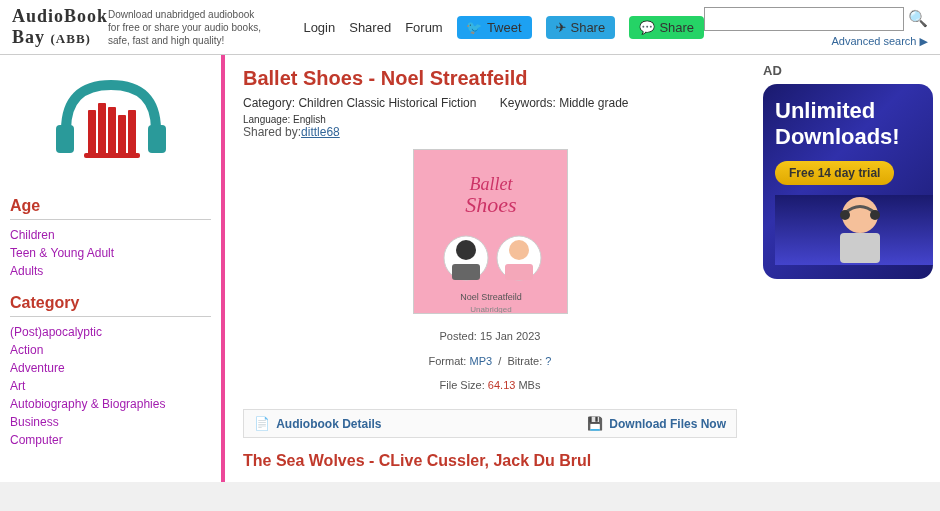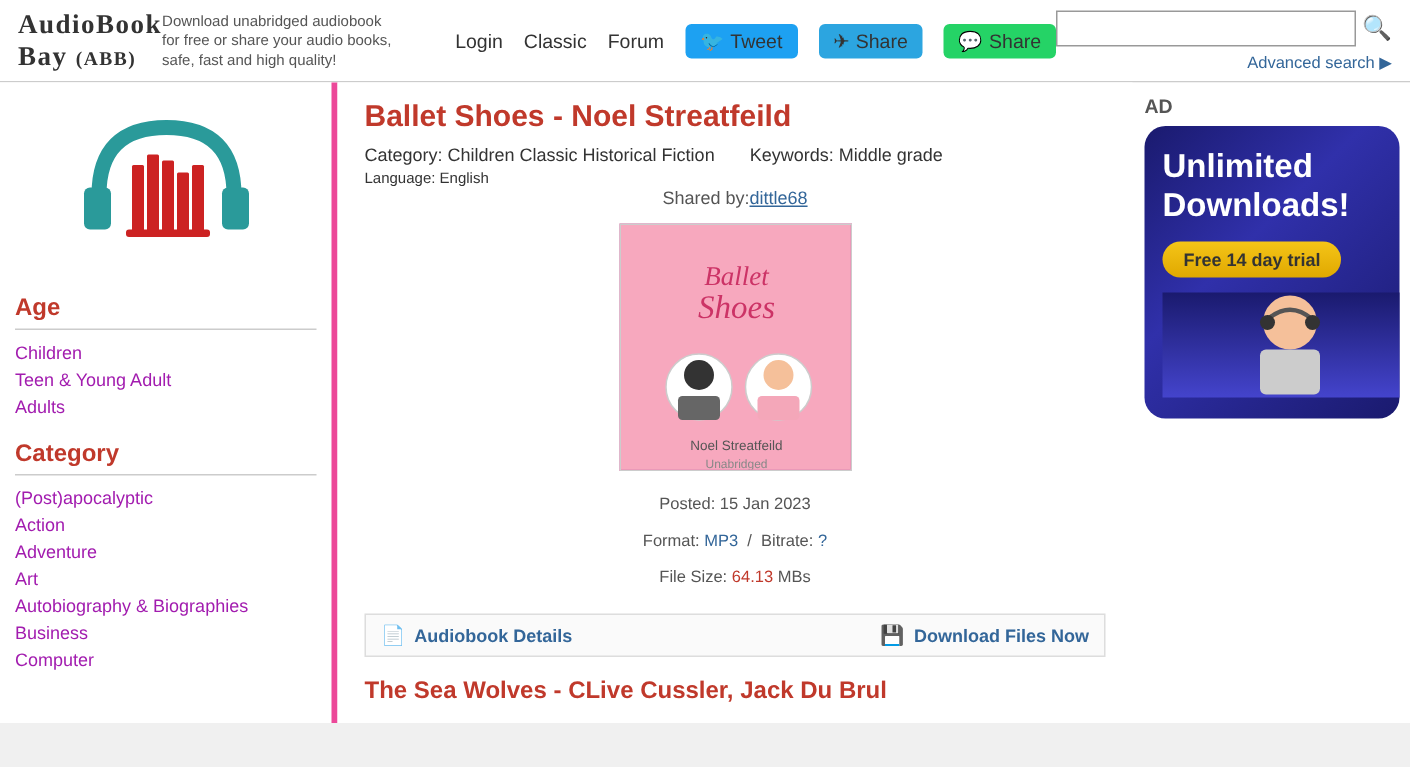--- a/index.html
+++ b/index.html
@@ -34,21 +34,21 @@
     .sidebar-section-title { color: #c0392b; font-size: 16px; font-weight: bold; margin-bottom: 4px; margin-top: 8px; }
     .sidebar-divider { border: none; border-top: 1px solid #ccc; margin-bottom: 6px; }
     .sidebar-link { display: block; color: #a21caf; text-decoration: none; font-size: 12px; padding: 2px 0; }
 
     
     #main { flex: 1; padding: 12px 18px; background: #fff; }
     #book-title { color: #c0392b; font-size: 20px; font-weight: bold; margin-bottom: 6px; }
     #book-meta { font-size: 12px; color: #333; margin-bottom: 4px; }
     #book-cover-area { text-align: center; margin: 10px 0; }
     #book-cover { width: 155px; height: 165px; background: #ec4899; border: 1px solid #ccc; display: inline-block; position: relative; overflow: hidden; }
-    .shared-by { font-size: 12px; color: #555; text-align: center; margin-bottom: 6px; }
+    .shared-by { font-size: 12px; color: #555; margin-bottom: 6px; }
     .shared-by a { color: #336699; }
     .book-info-line { text-align: center; font-size: 11px; color: #555; margin-top: 6px; line-height: 1.7; }
 
     
     #details-bar { display: flex; align-items: center; justify-content: space-between; border: 1px solid #ddd; padding: 6px 10px; margin-top: 14px; background: #fafafa; }
     .details-left { display: flex; align-items: center; gap: 6px; color: #336699; font-size: 12px; font-weight: bold; }
     .details-right { display: flex; align-items: center; gap: 6px; color: #336699; font-size: 12px; font-weight: bold; }
 
     
     #second-book-title { color: #c0392b; font-size: 16px; font-weight: bold; margin-top: 14px; }
@@ -69,21 +69,21 @@
   <div style="display:flex; align-items:center; gap:20px;">
     <div id="header-left">
       <div id="site-title">
         <span>AudioBook Bay</span>
         <span class="abb">(ABB)</span>
       </div>
       <div id="site-tagline">Download unabridged audiobook for free or share your audio books, safe, fast and high quality!</div>
     </div>
     <div id="header-nav">
       <a href="#">Login</a>
-      <a href="#">Classic</a>
+      <a href="#">Shared</a>
       <a href="#">Forum</a>
       <a href="#" class="btn-tweet">
         <span style="font-size:13px;">🐦</span>
         <span>Tweet</span>
       </a>
       <a href="#" class="btn-telegram">
         <span style="font-size:13px;">✈</span>
         <span>Share</span>
       </a>
       <a href="#" class="btn-whatsapp">

